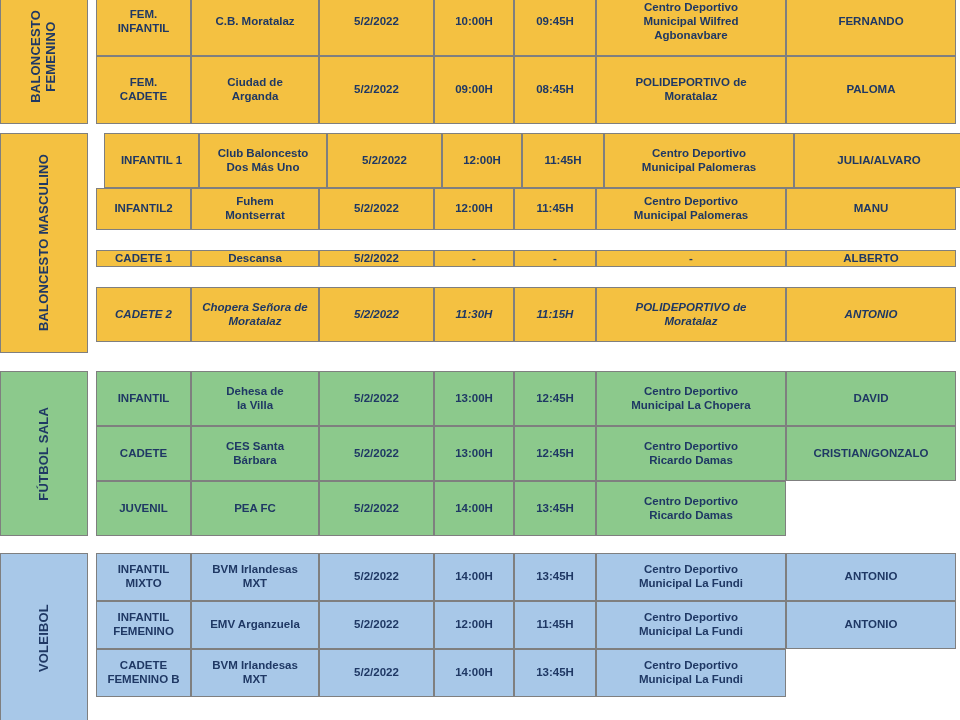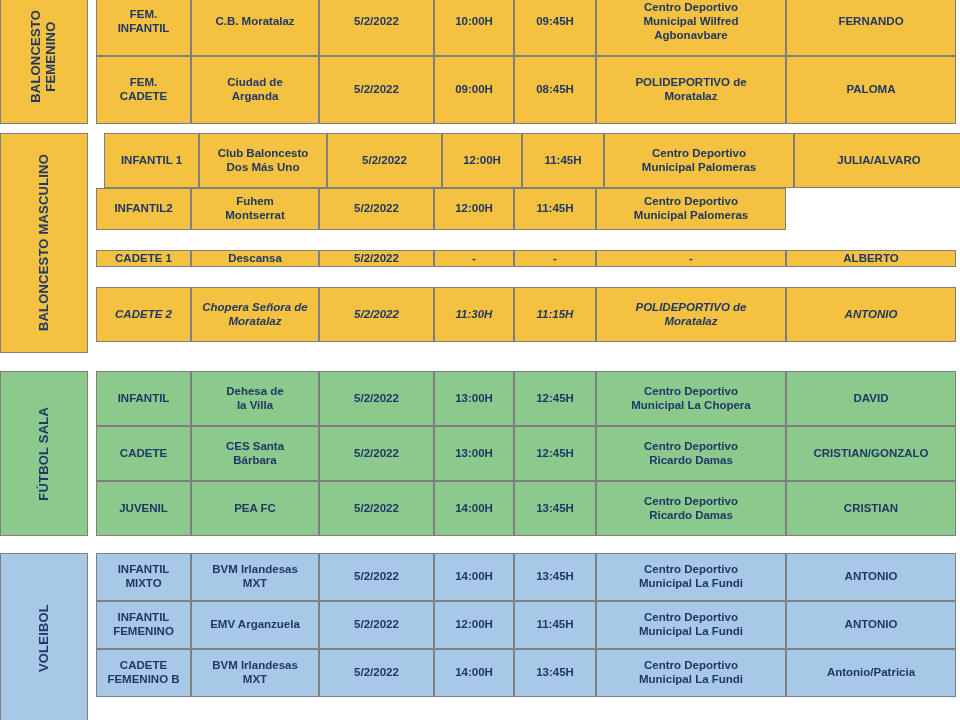--- a/index.html
+++ b/index.html
@@ -144,20 +144,21 @@
       </div>
       <div class="row" style="height:42px;">
         <div class="cell c-team">INFANTIL2</div>
         <div class="cell c-rival">Fuhem
 Montserrat</div>
         <div class="cell c-date">5/2/2022</div>
         <div class="cell c-time1">12:00H</div>
         <div class="cell c-time2">11:45H</div>
         <div class="cell c-place">Centro Deportivo
 Municipal Palomeras</div>
+        <div class="cell c-resp">MANU</div>
       </div>
       <div class="row" style="height:57px;align-items:center;">
         <div class="cell c-team">CADETE 1</div>
         <div class="cell c-rival">Descansa</div>
         <div class="cell c-date">5/2/2022</div>
         <div class="cell c-time1">-</div>
         <div class="cell c-time2">-</div>
         <div class="cell c-place">-</div>
         <div class="cell c-resp">ALBERTO</div>
       </div>
@@ -204,21 +205,20 @@
         <div class="cell c-resp">CRISTIAN/GONZALO</div>
       </div>
       <div class="row" style="height:55px;border-radius:15px;">
         <div class="cell c-team">JUVENIL</div>
         <div class="cell c-rival">PEA FC</div>
         <div class="cell c-date">5/2/2022</div>
         <div class="cell c-time1">14:00H</div>
         <div class="cell c-time2">13:45H</div>
         <div class="cell c-place">Centro Deportivo
 Ricardo Damas</div>
-        <div class="cell c-resp">CRISTIAN</div>
       </div>
     </div>
   </div>
 
   <div class="section sec-vol" id="sec-vol">
     <div class="cat-cell" style="width:88px;height:170px;">
       <span class="cat-label">VOLEIBOL</span>
     </div>
     <div class="gap-col"></div>
     <div class="rows">
@@ -248,18 +248,17 @@
       <div class="row" style="height:48px;">
         <div class="cell c-team">CADETE
 FEMENINO B</div>
         <div class="cell c-rival">BVM Irlandesas
 MXT</div>
         <div class="cell c-date">5/2/2022</div>
         <div class="cell c-time1">14:00H</div>
         <div class="cell c-time2">13:45H</div>
         <div class="cell c-place">Centro Deportivo
 Municipal La Fundi</div>
-        <div class="cell c-resp">Antonio/Patricia</div>
       </div>
     </div>
   </div>
 
 </div>
 
 </body></html>

